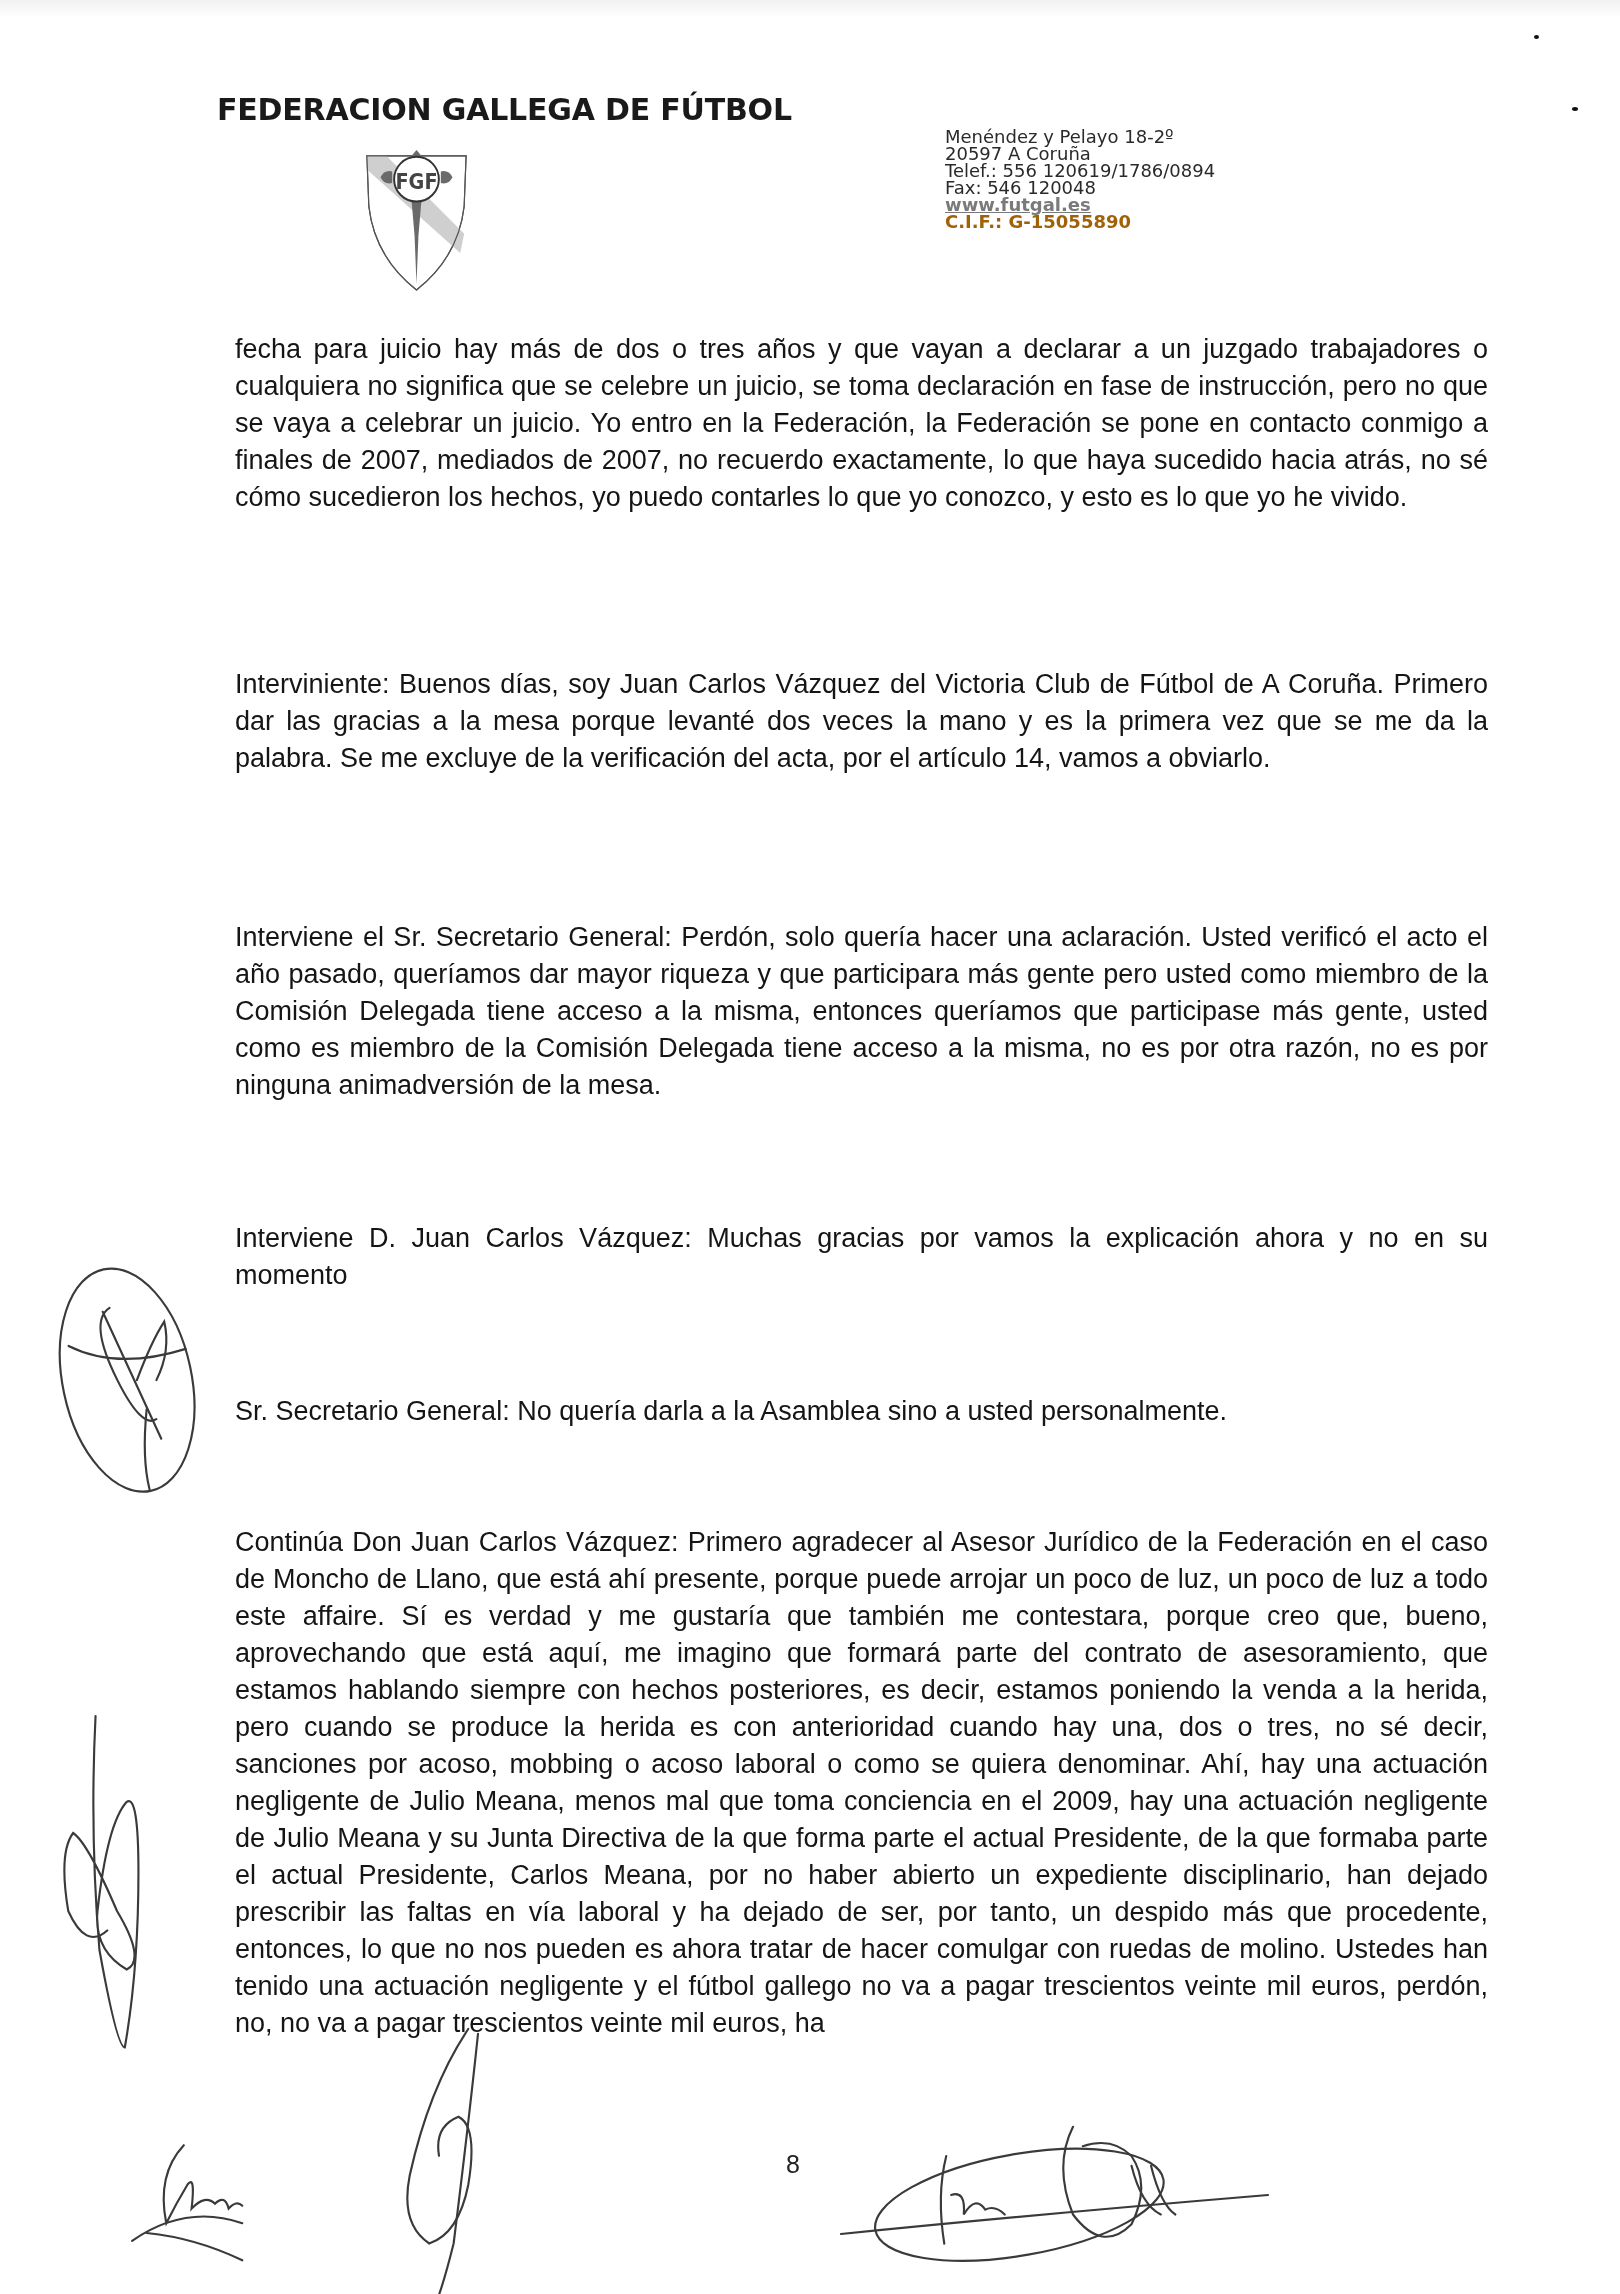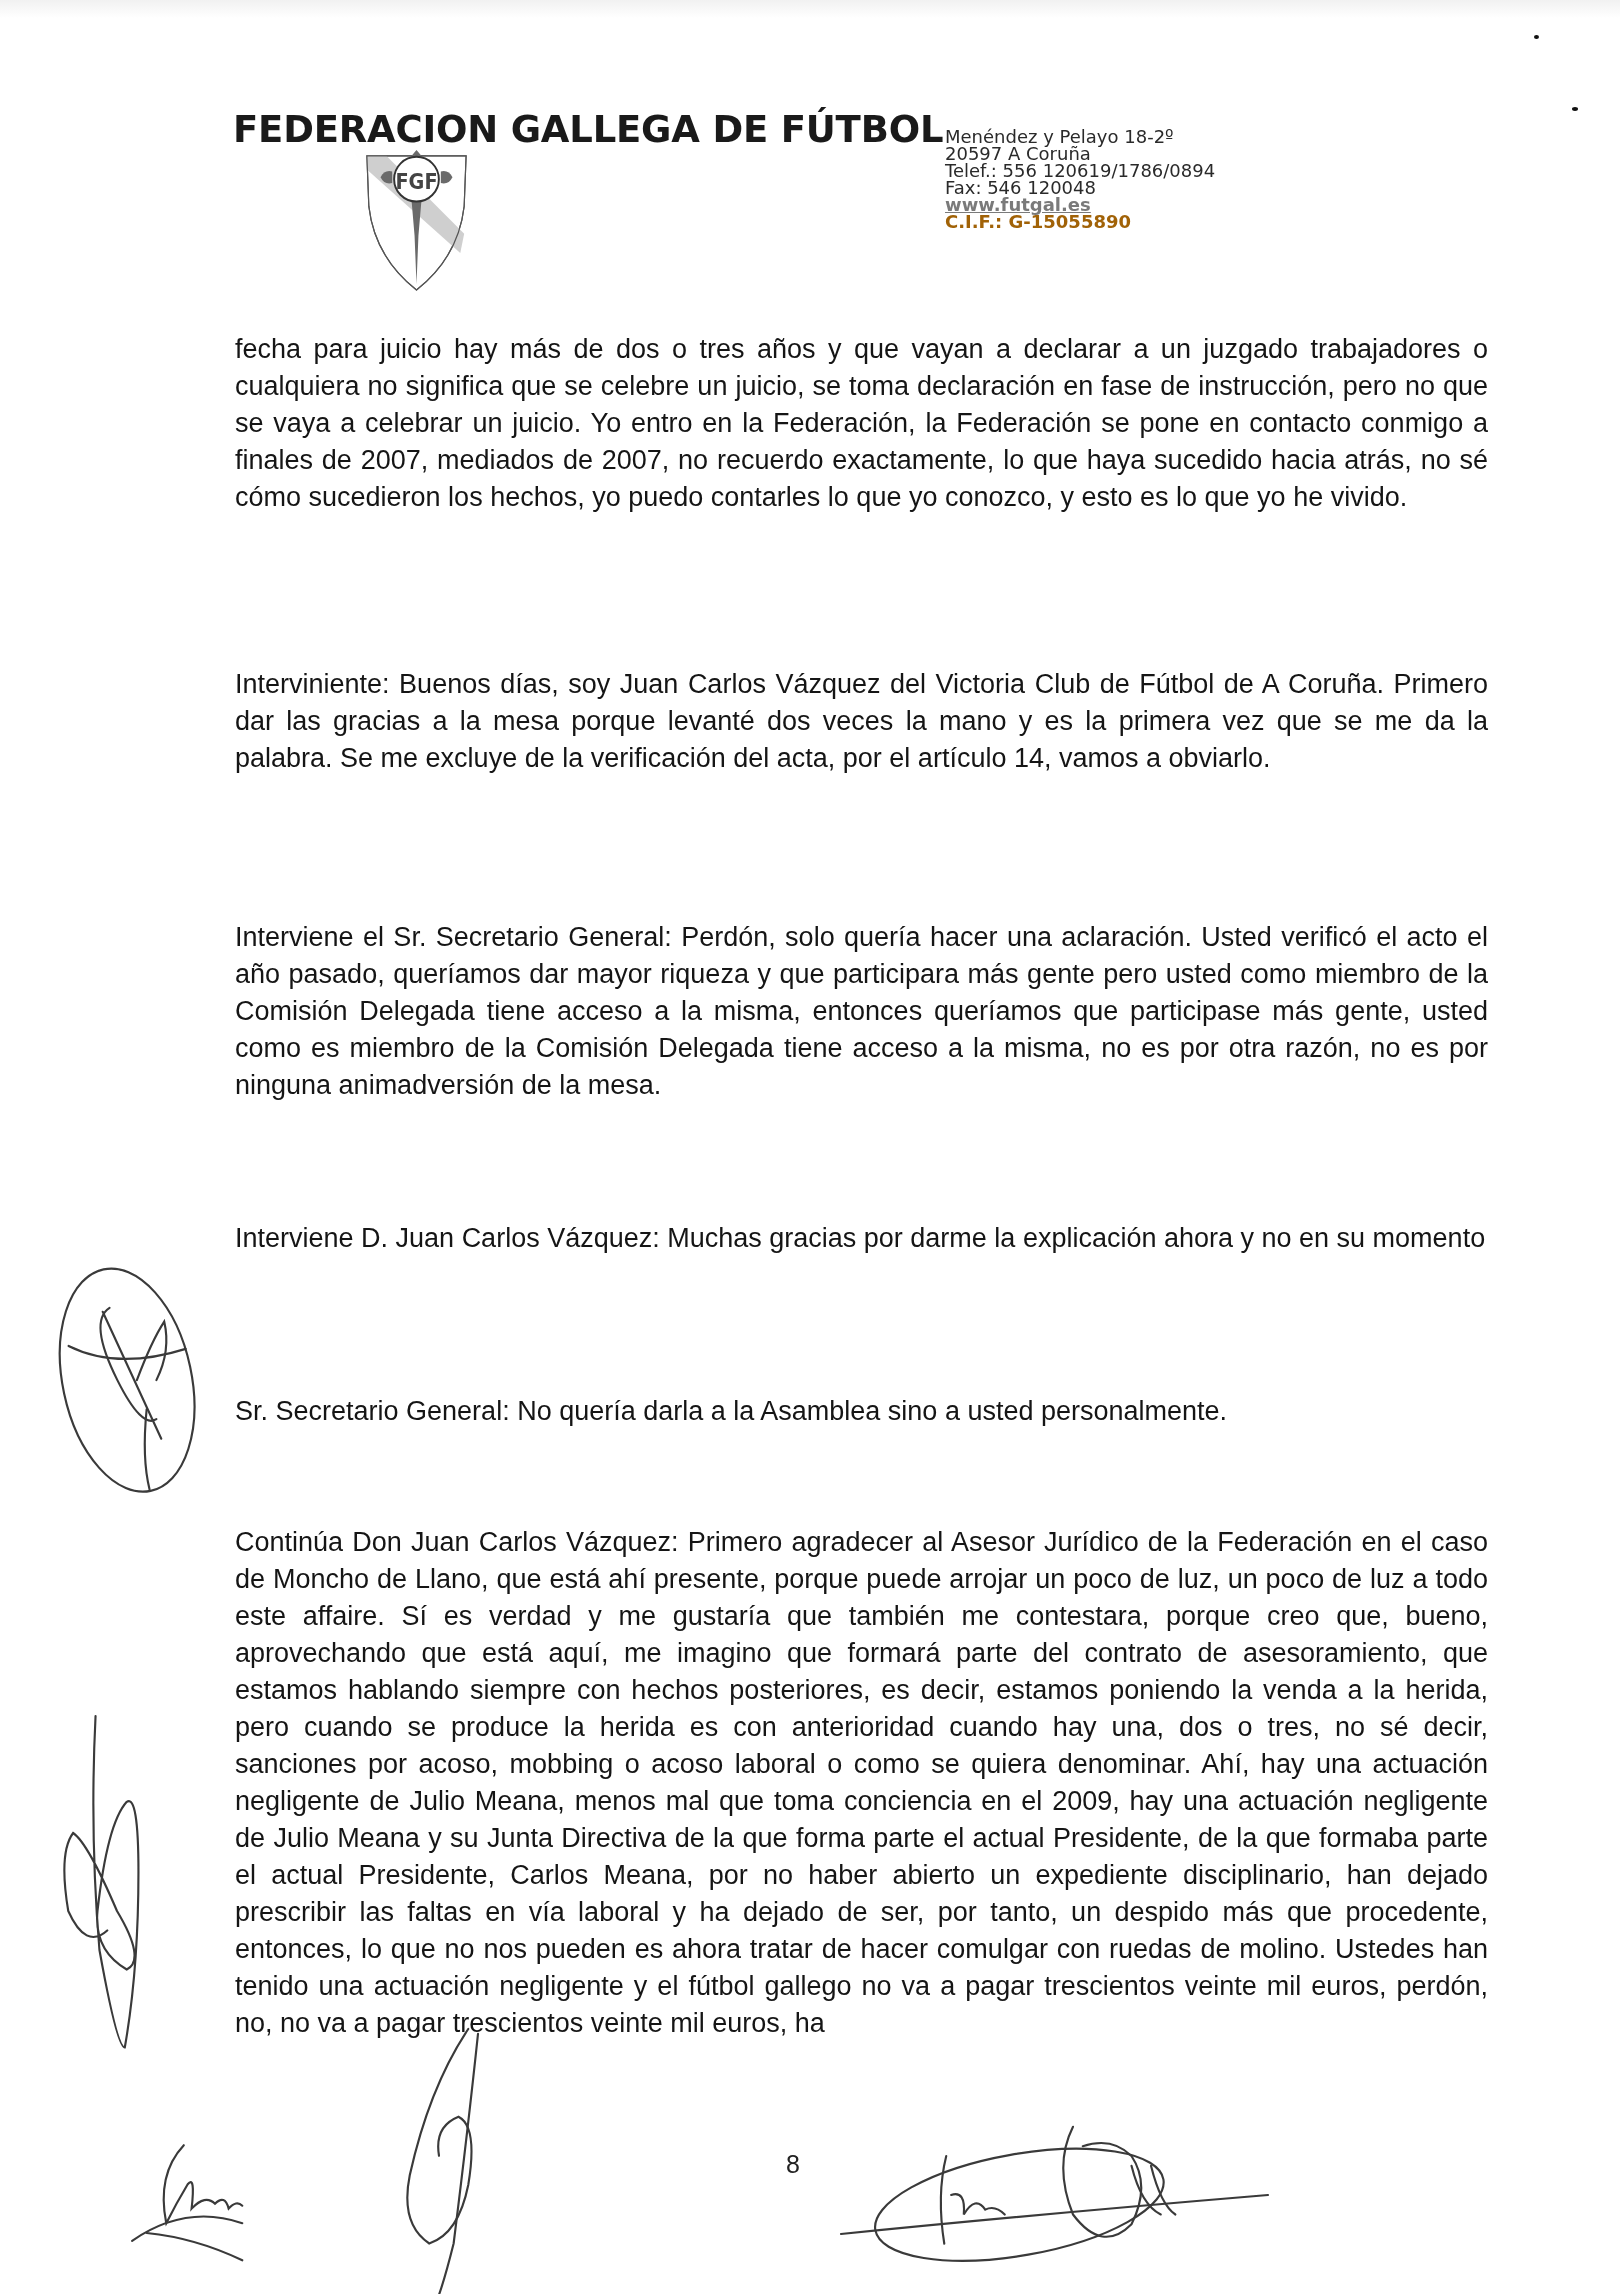--- a/index.html
+++ b/index.html
@@ -12,22 +12,22 @@
       font-family: "Liberation Sans", sans-serif;
     }
     .page-top-shadow {
       position: absolute; left: 0; top: 0; width: 1621px; height: 17.6px;
       background: linear-gradient(#f1f1f1, #ffffff);
     }
     .speck { position: absolute; background: #111; border-radius: 50%; }
     .org-name {
       position: absolute; left: 217px; top: 92px;
       font-family: "DejaVu Sans", sans-serif;
-      font-weight: bold; font-size: 37px; letter-spacing: -0.2px;
-      color: #1a1a1a; margin: 16px;
+      font-weight: bold; font-size: 30px; letter-spacing: -0.2px;
+      color: #1a1a1a; margin: 0;
     }
     .logo { position: absolute; left: 363px; top: 148px; width: 107px; height: 146px; }
     .contact {
       position: absolute; left: 945px; top: 128px; width: 273px;
       text-align: left; font-family: "DejaVu Sans", sans-serif;
       font-size: 18px; line-height: 17px; color: #2a2a2a;
     }
     .contact .web { color: #7a7a7a; text-decoration: underline; font-weight: bold; }
     .contact .cif { font-weight: bold; color: #a16207; }
     .body-text {
@@ -73,21 +73,21 @@
     <div>Fax: 546 120048</div>
     <div class="web">www.futgal.es</div>
     <div class="cif">C.I.F.: G-15055890</div>
   </div>
 </header>
 
 <main>
   <p class="body-text" style="top:313px;">fecha para juicio hay más de dos o tres años y que vayan a declarar a un juzgado trabajadores o cualquiera no significa que se celebre un juicio, se toma declaración en fase de instrucción, pero no que se vaya a celebrar un juicio. Yo entro en la Federación, la Federación se pone en contacto conmigo a finales de 2007, mediados de 2007, no recuerdo exactamente, lo que haya sucedido hacia atrás, no sé cómo sucedieron los hechos, yo puedo contarles lo que yo conozco, y esto es lo que yo he vivido.</p>
   <p class="body-text" style="top:648px;">Interviniente: Buenos días, soy Juan Carlos Vázquez del Victoria Club de Fútbol de A Coruña. Primero dar las gracias a la mesa porque levanté dos veces la mano y es la primera vez que se me da la palabra. Se me excluye de la verificación del acta, por el artículo 14, vamos a obviarlo.</p>
   <p class="body-text" style="top:901px;">Interviene el Sr. Secretario General: Perdón, solo quería hacer una aclaración. Usted verificó el acto el año pasado, queríamos dar mayor riqueza y que participara más gente pero usted como miembro de la Comisión Delegada tiene acceso a la misma, entonces queríamos que participase más gente, usted como es miembro de la Comisión Delegada tiene acceso a la misma, no es por otra razón, no es por ninguna animadversión de la mesa.</p>
-  <p class="body-text" style="top:1202px;">Interviene D. Juan Carlos Vázquez: Muchas gracias por darme la explicación ahora y no en su momento</p>
+  <p class="body-text" style="top:1202px;">Interviene D. Juan Carlos Vázquez: Muchas gracias por vamos la explicación ahora y no en su momento</p>
   <p class="body-text" style="top:1375px;">Sr. Secretario General: No quería darla a la Asamblea sino a usted personalmente.</p>
   <p class="body-text" style="top:1506px;">Continúa Don Juan Carlos Vázquez: Primero agradecer al Asesor Jurídico de la Federación en el caso de Moncho de Llano, que está ahí presente, porque puede arrojar un poco de luz, un poco de luz a todo este affaire. Sí es verdad y me gustaría que también me contestara, porque creo que, bueno, aprovechando que está aquí, me imagino que formará parte del contrato de asesoramiento, que estamos hablando siempre con hechos posteriores, es decir, estamos poniendo la venda a la herida, pero cuando se produce la herida es con anterioridad cuando hay una, dos o tres, no sé decir, sanciones por acoso, mobbing o acoso laboral o como se quiera denominar. Ahí, hay una actuación negligente de Julio Meana, menos mal que toma conciencia en el 2009, hay una actuación negligente de Julio Meana y su Junta Directiva de la que forma parte el actual Presidente, de la que formaba parte el actual Presidente, Carlos Meana, por no haber abierto un expediente disciplinario, han dejado prescribir las faltas en vía laboral y ha dejado de ser, por tanto, un despido más que procedente, entonces, lo que no nos pueden es ahora tratar de hacer comulgar con ruedas de molino. Ustedes han tenido una actuación negligente y el fútbol gallego no va a pagar trescientos veinte mil euros, perdón, no, no va a pagar trescientos veinte mil euros, ha</p>
 </main>
 
 <svg class="sig" style="left:49px;top:1263px;" width="166" height="244" viewBox="0 0 170 250">
   <ellipse cx="80" cy="120" rx="66" ry="116" transform="rotate(-12 80 120)"></ellipse>
   <path d="M20 85 Q70 110 140 88"></path>
   <path d="M55 50 L115 180 M62 46 Q40 60 70 120 Q95 170 110 160 M90 120 Q105 80 118 60 Q125 90 110 120"></path>
   <path d="M100 150 Q95 200 103 232"></path>
 </svg>

